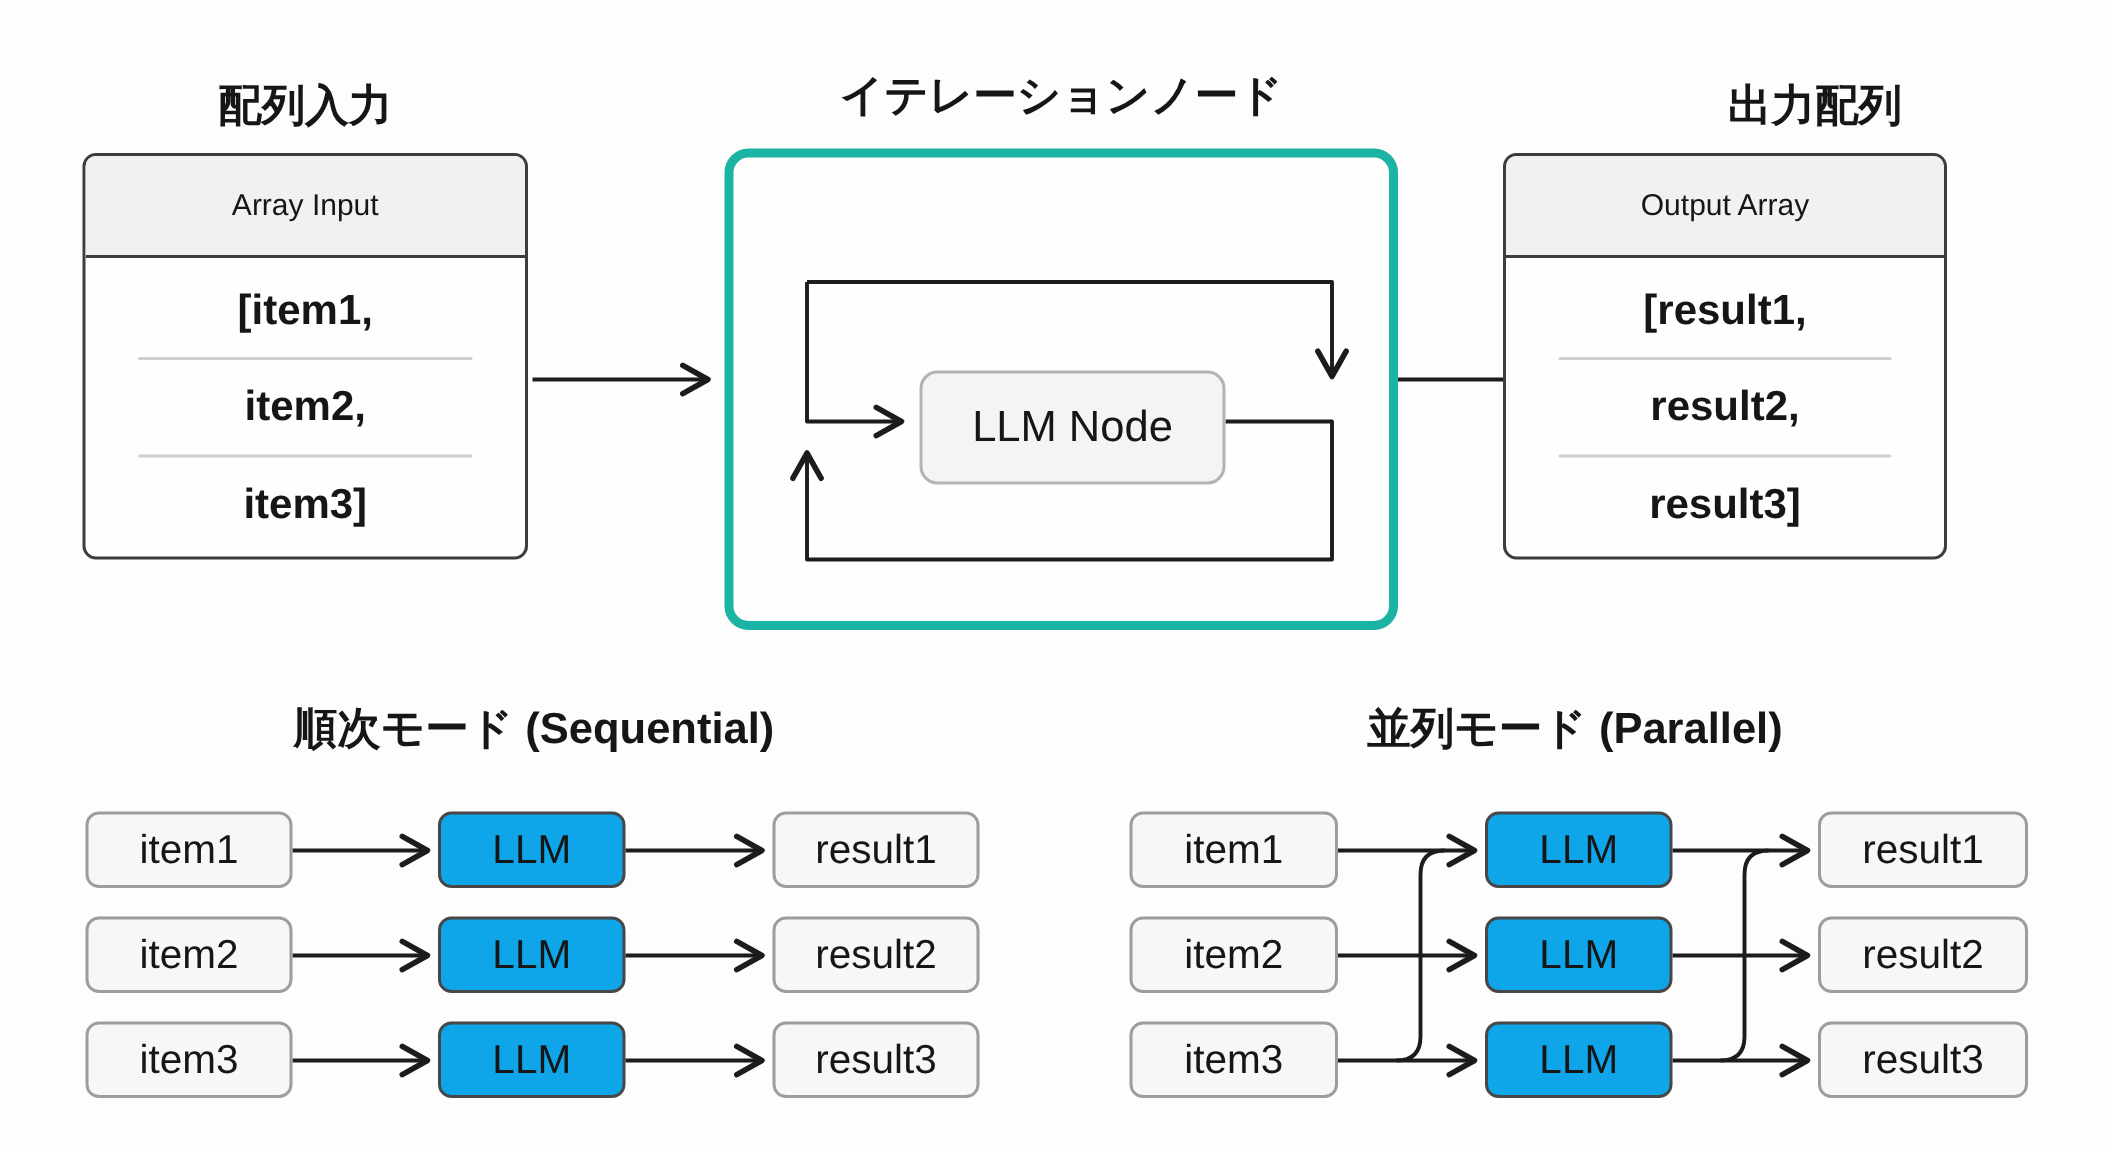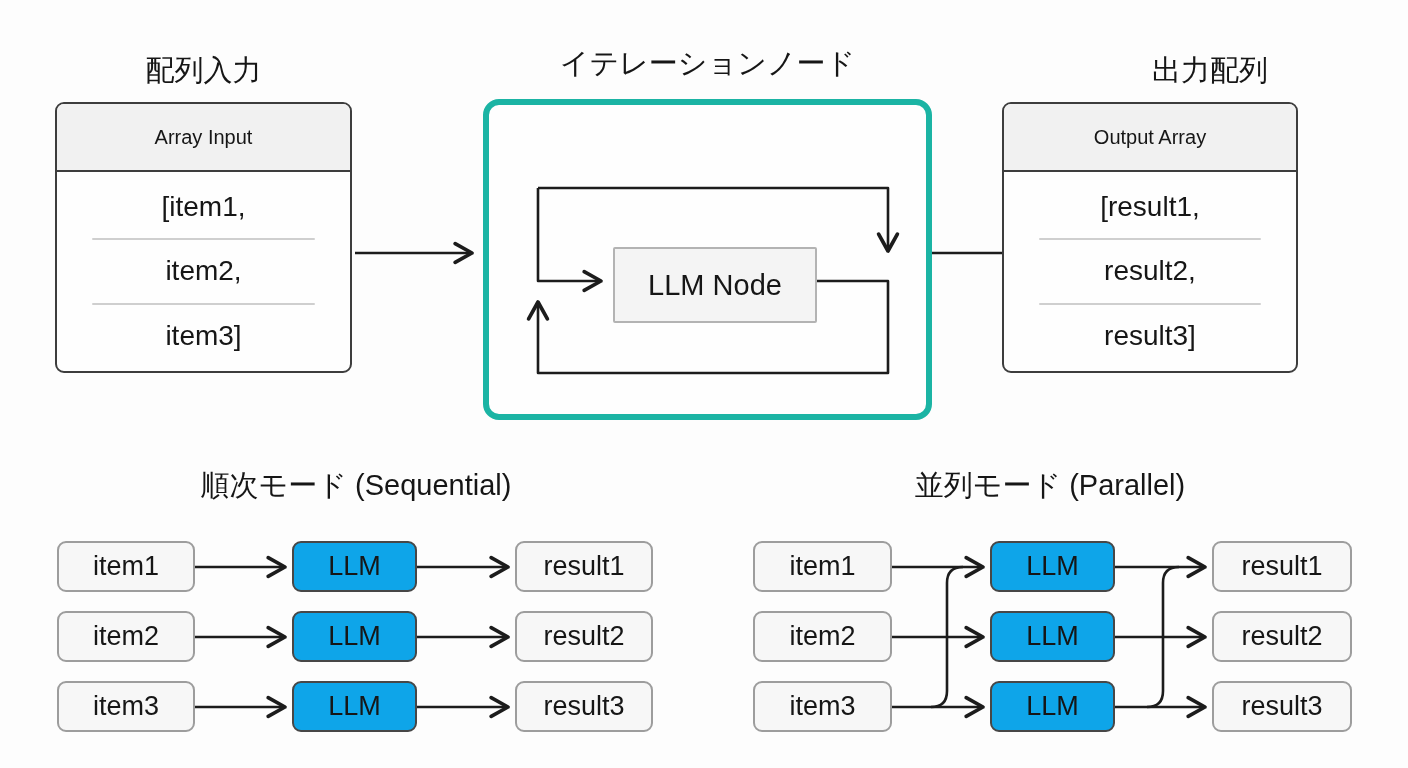--- a/index.html
+++ b/index.html
@@ -7,44 +7,44 @@
   .canvas {
     position:relative; width:1408px; height:768px;
     background:#fdfdfd; overflow:hidden;
     font-family:"Liberation Sans","DejaVu Sans",sans-serif;
     color:#161616;
   }
   .layer-bg { position:absolute; inset:0; z-index:0; }
   .wires { position:absolute; inset:0; z-index:1; }
   .layer-fg { position:absolute; inset:0; z-index:2; pointer-events:none; }
 
-  .jp-title { position:absolute; font-weight:400; font-size:29px; text-align:center; white-space:nowrap; }
+  .jp-title { position:absolute; font-weight:700; font-size:29px; text-align:center; white-space:nowrap; }
 
   .databox {
     position:absolute; width:297px; height:271px; box-sizing:border-box;
     background:#fefefe; border:2.5px solid #3d3d3d; border-radius:9px;
     display:flex; flex-direction:column; overflow:hidden;
   }
   .databox-header {
     height:66px; flex:none; background:#f1f1f1; border-bottom:2.5px solid #3d3d3d;
     display:flex; align-items:center; justify-content:center; font-size:20px;
   }
-  .databox-body { flex:1; display:flex; flex-direction:column; padding:4px 0; }
+  .databox-body { flex:1; display:flex; flex-direction:column; padding:4px 0;font-weight:bold; }
   .cell { flex:1; display:flex; align-items:center; justify-content:center; font-size:28px; }
   .divider { height:2px; flex:none; background:#cfcfcf; width:76%; margin:0 auto; border-radius:1px; }
 
   .iteration-box {
     position:absolute; left:483px; top:99px; width:449px; height:321px; box-sizing:border-box;
     border:6px solid var(--teal); border-radius:16px; background:#fefefe;
   }
   .iter-header { position:absolute; left:483px; top:123px; width:449px; text-align:center; font-size:28px; }
   .llm-label  { position:absolute; left:593px; top:204px; width:244px; text-align:center; font-size:30px; font-weight:700;margin-top:40px; }
   .llm-node {
     position:absolute; left:613px; top:247px; width:204px; height:76px; box-sizing:border-box;
-    background:#f4f4f4; border:2px solid #b3b3b3; border-radius:2px;
+    background:#f4f4f4; border:2px solid #b3b3b3; border-radius:12px;
     display:flex; align-items:center; justify-content:center; font-size:29px;
   }
 
   .chip {
     position:absolute; height:51px; box-sizing:border-box;
     background:#f7f7f7; border:2px solid #9d9d9d; border-radius:9px;
     display:flex; align-items:center; justify-content:center; font-size:27px;
   }
   .chip.llm { background:#0ea5e9; border:2.5px solid #474747; }
 </style>

